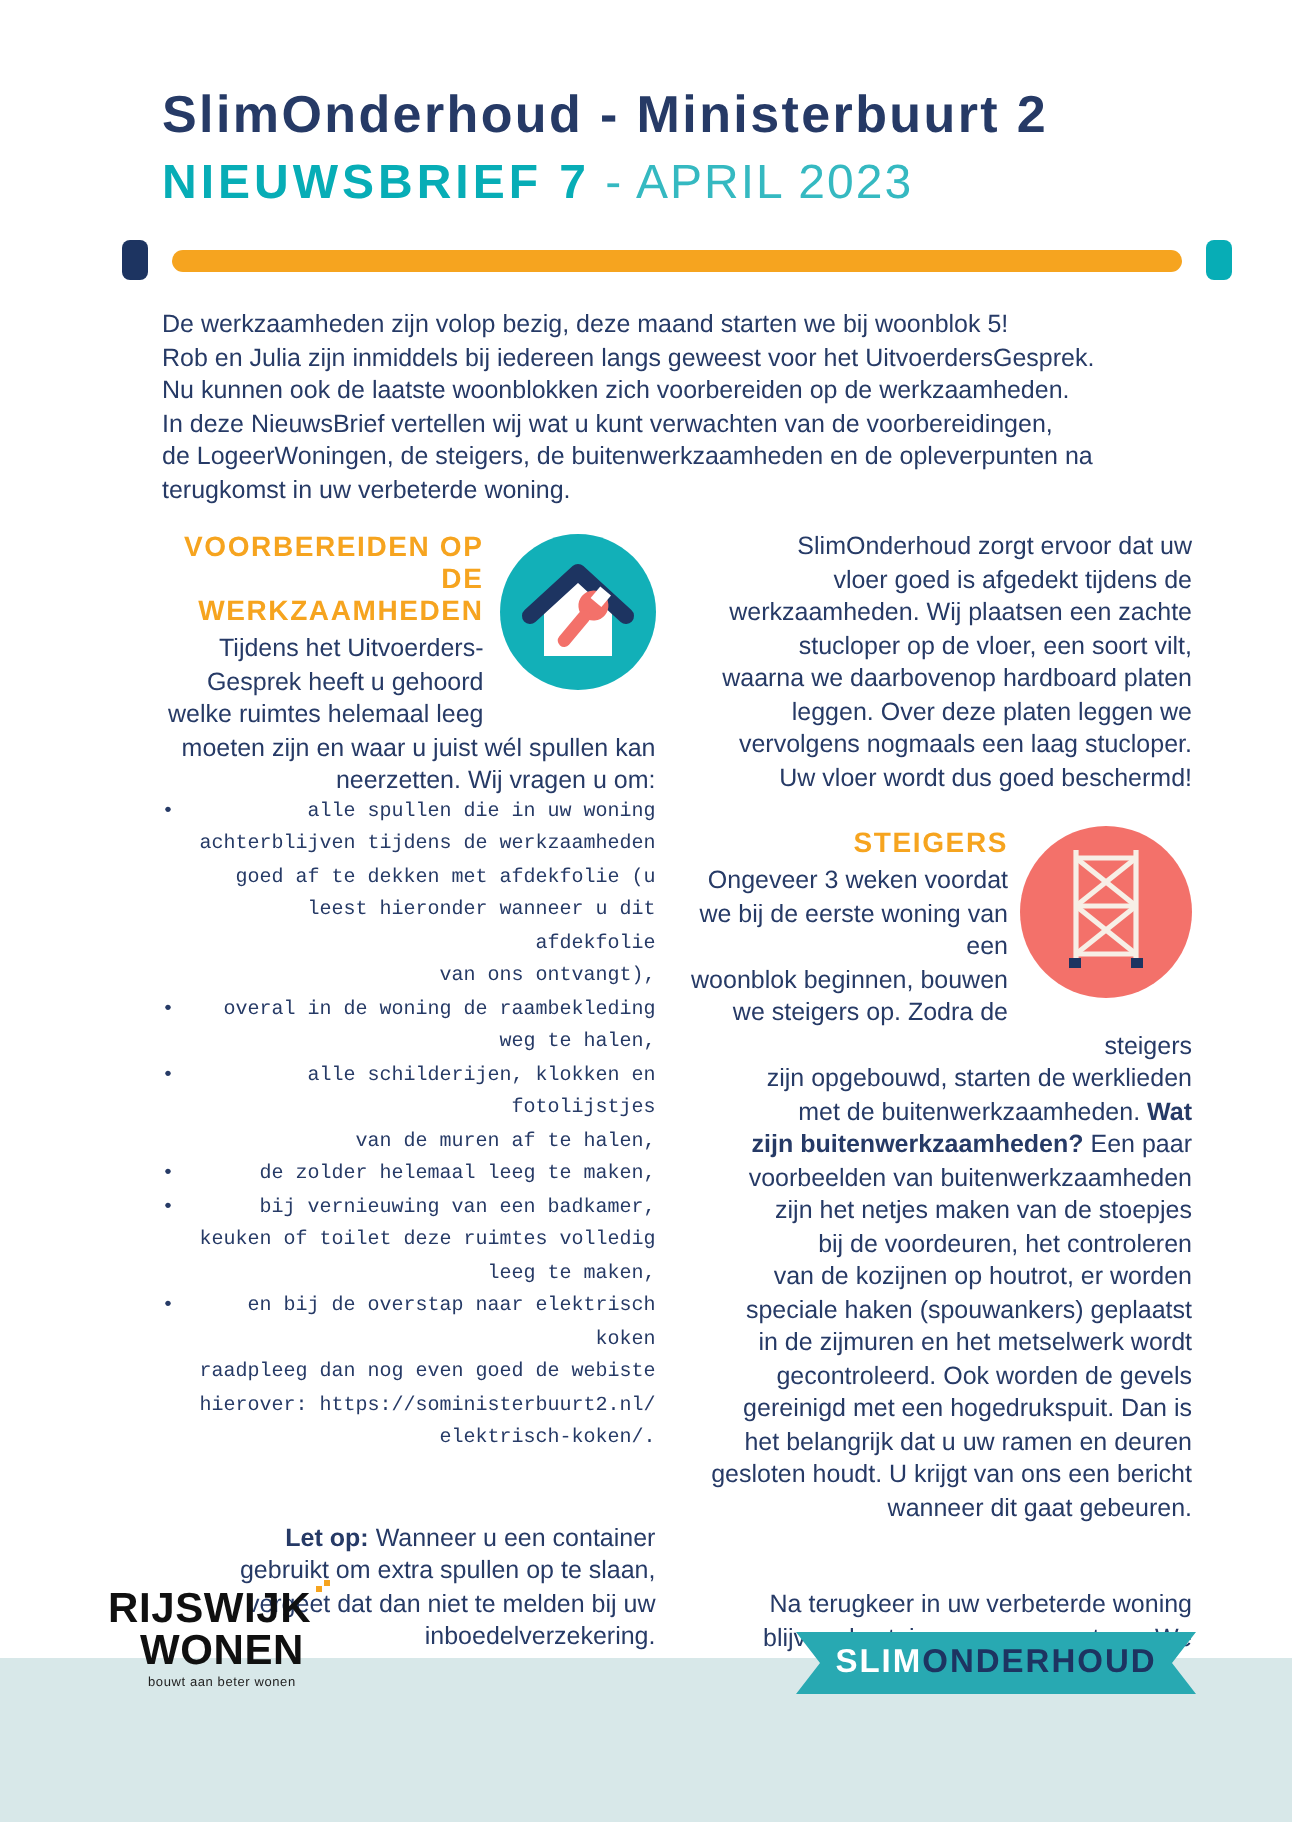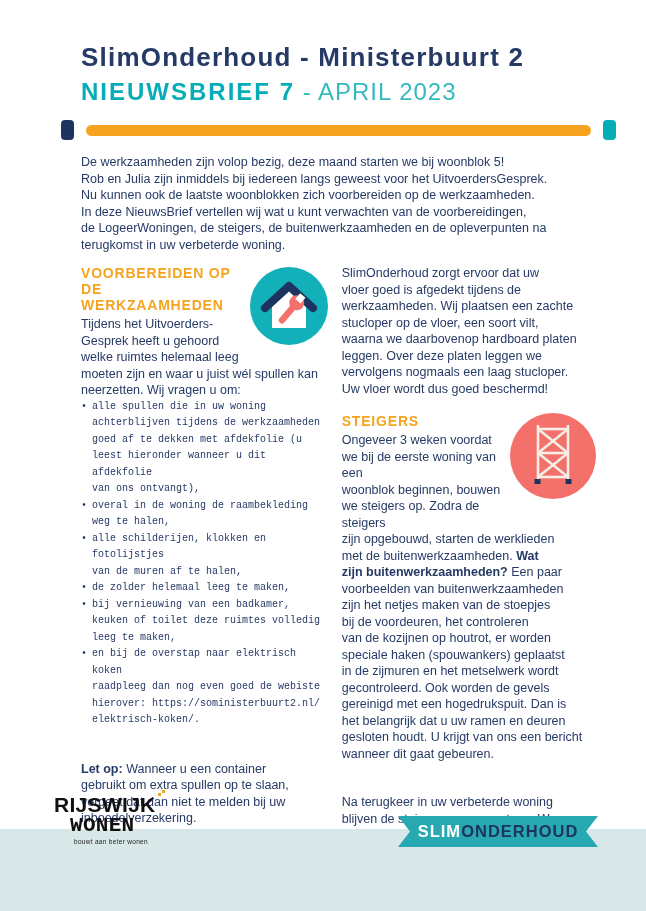--- a/index.html
+++ b/index.html
@@ -18,21 +18,21 @@
   .divider { display:flex; align-items:center; margin:14px -20px 0 -20px; height:20px; }
   .divider .cap { width:13px; height:20px; border-radius:4px; }
   .divider .cap.navy { background:var(--navy-dark); margin-right:12px; }
   .divider .cap.teal { background:var(--teal); margin-left:12px; }
   .divider .bar { flex:1; height:11px; border-radius:6px; background:var(--orange); }
 
   .pre { white-space:pre-line; }
   .body { font-size:12.5px; line-height:16.5px; margin:0; color:var(--navy); }
   .intro { margin-top:14px; }
 
-  .columns { display:flex; gap:14px; margin-top:12px; }
+  .columns { display:flex; gap:14px; margin-top:12px;text-align:right; }
   .col.left { width:262px; }
   .col.right { width:270px; }
 
   h3.section-h { margin:0 0 3px 0; font-size:14px; font-weight:700; letter-spacing:0.8px;
     color:var(--orange); line-height:16px; }
 
   .icon-circle { float:right; display:block; }
   .icon-circle.house { width:78px; height:78px; margin:2px 0 6px 8px; }
   .icon-circle.scaffold { width:86px; height:86px; margin:0 0 4px 6px; }
 
@@ -51,21 +51,21 @@
   .ribbon { position:absolute; left:398px; top:816px; width:200px; height:31px;
     background:var(--ribbon-teal); display:flex; align-items:center; justify-content:center;
     clip-path:polygon(0 0, 100% 0, 94% 50%, 100% 100%, 0 100%, 6% 50%);
     font-size:16.5px; letter-spacing:1px; }
   .rb-bold { font-weight:800; color:#ffffff; }
   .rb-rest { font-weight:600; color:var(--navy-dark); }
 
   .rw-logo { position:absolute; left:54px; top:796px; width:120px; color:#101010; }
   .rw1 { font-weight:800; font-size:21px; line-height:18px; letter-spacing:0.3px; position:relative; display:inline-block; }
   .rw-dots { position:absolute; right:-5px; top:-3px; width:3px; height:3px; background:var(--orange); box-shadow:4px -3px 0 var(--orange); }
-  .rw2 { font-weight:800; font-size:21px; line-height:19px; letter-spacing:0.3px; margin-left:16px;font-family:Liberation Mono, monospace; }
+  .rw2 { font-weight:800; font-size:21px; line-height:19px; letter-spacing:0.3px; margin-left:16px; }
   .rw-tag { font-size:6.5px; margin:3px 0 0 20px; letter-spacing:0.3px; color:#222; }
 </style>
 </head>
 <body>
 
 <div class="page">
   <div class="content">
 
     <h1 class="title">SlimOnderhoud - Ministerbuurt 2</h1>
     <h2 class="subtitle">

